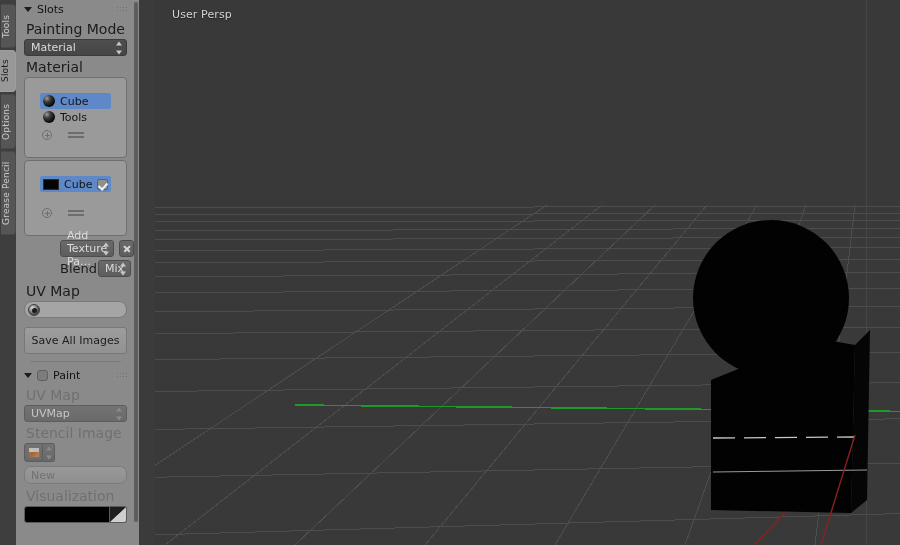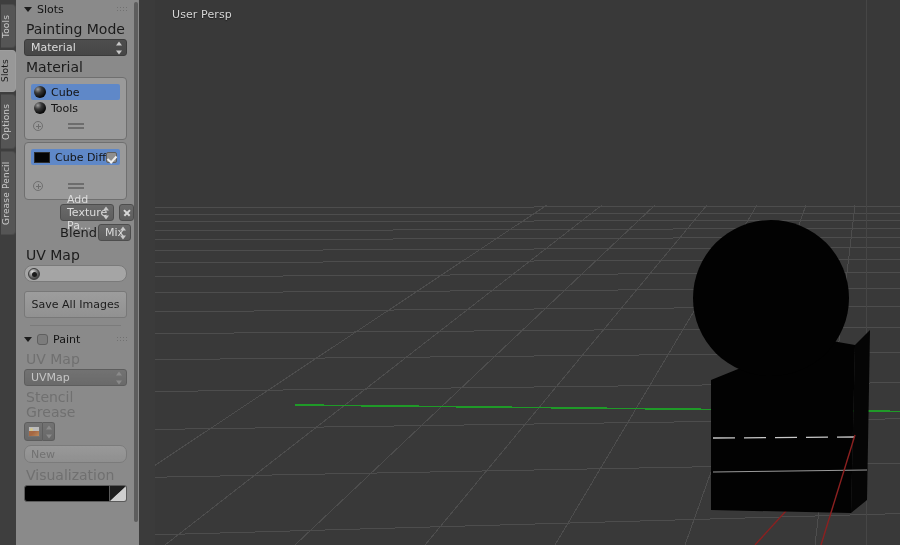--- a/index.html
+++ b/index.html
@@ -162,21 +162,21 @@
     border-top: 4px solid #c8c8c8;
   }
   .updown.dimarrow i.up { border-bottom-color: #8b8b8b; }
   .updown.dimarrow i.dn { border-top-color: #8b8b8b; }
 
   
   .listbox {
     background: #9a9a9a;
     border: 1px solid #6f6f6f;
     border-radius: 4px;
-    padding: 6px;
+    padding: 15px;
     margin-top: 2px;
   }
   .lrow {
     height: 16px;
     display: flex; align-items: center;
     padding: 0 3px;
     border-radius: 2px;
     color: #141414;
     font-size: 11px;
   }
@@ -492,21 +492,21 @@
 
         <span class="lbl dim">UV Map</span>
         <div class="wbtn" style="opacity:.72;">
           <span>UVMap</span>
           <span class="updown dimarrow">
               <i class="up"></i>
               <i class="dn"></i>
             </span>
         </div>
 
-        <span class="lbl dim">Stencil Grease</span>
+        <span class="lbl dim">Stencil Image</span>
         <div class="stencil-row" style="opacity:.72;">
           <div class="imgbtn">
             <span class="imgglyph"></span>
           </div>
           <div class="imgspin">
             <span class="updown dimarrow" style="right:2px;">
                 <i class="up"></i>
                 <i class="dn"></i>
               </span>
           </div>

